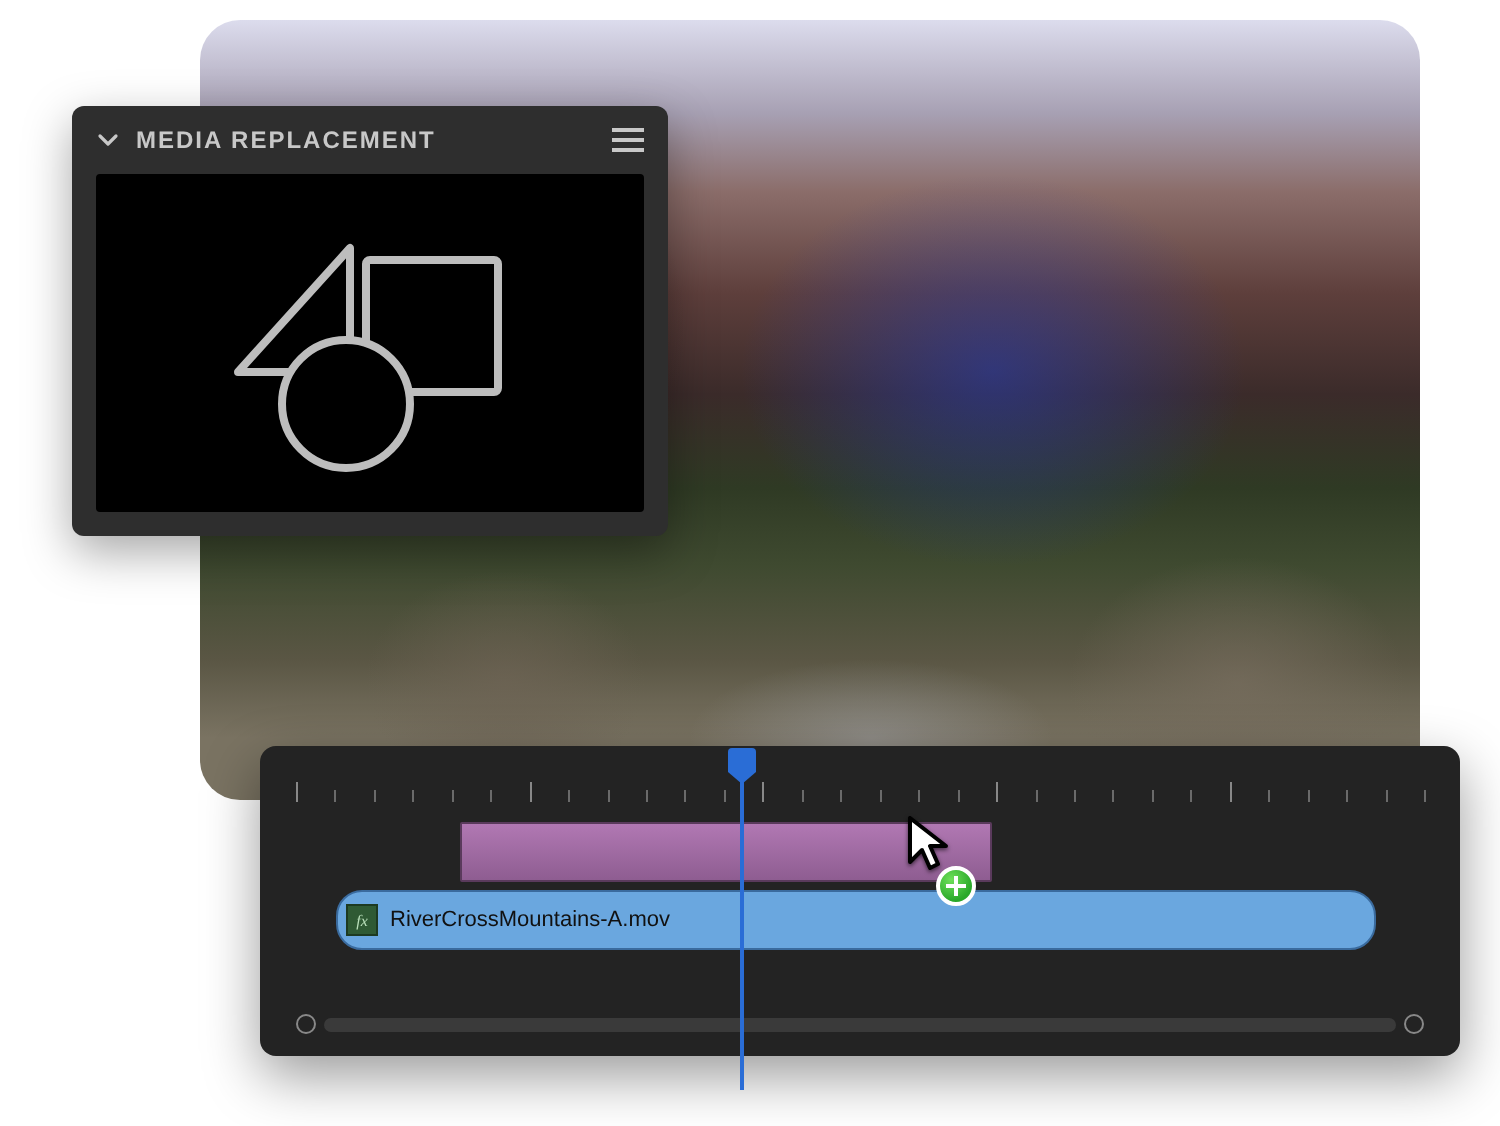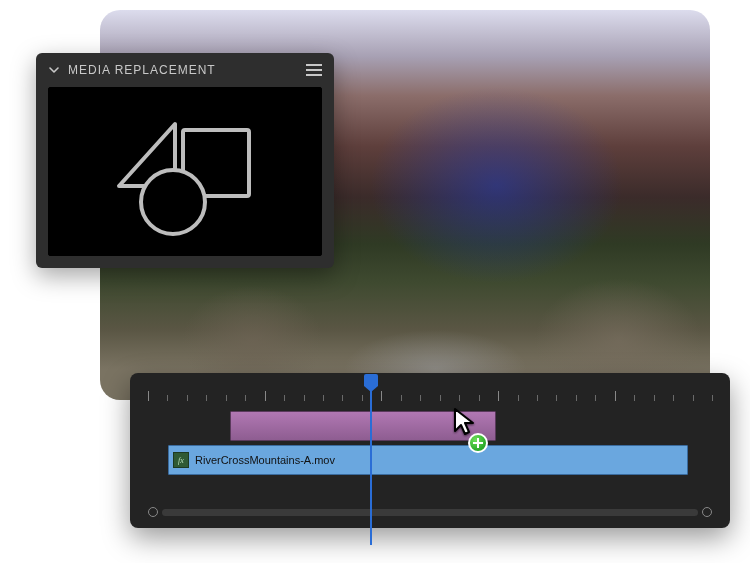--- a/index.html
+++ b/index.html
@@ -42,20 +42,21 @@
       left: 36px;
       top: 53px;
       width: 298px;
       height: 215px;
       background: #2e2e2e;
       border-radius: 6px;
       padding: 10px 12px 12px 12px;
       display: flex;
       flex-direction: column;
       box-shadow: 0 8px 24px rgba(0,0,0,0.35);
+      font-weight: bold;
     }
     .panel-header {
       display: flex;
       align-items: center;
       gap: 8px;
       color: #c8c8c8;
       font-size: 12px;
       letter-spacing: 1px;
       margin-bottom: 10px;
     }
@@ -140,21 +141,21 @@
       background: linear-gradient(#b178b3, #8e5d91);
       border: 1px solid #5a3a5c;
       border-radius: 1px;
     }
     .track-v2 {
       position: absolute;
       top: 34px;
       height: 30px;
       background: #6aa7df;
       border: 1px solid #3a6b9e;
-      border-radius: 1px;
+      border-radius: 13px;
       display: flex;
       align-items: center;
       padding-left: 4px;
       gap: 6px;
     }
     .fx-badge {
       width: 16px; height: 16px;
       background: #2f5a34;
       border: 1px solid #1d3a21;
       display: flex;

